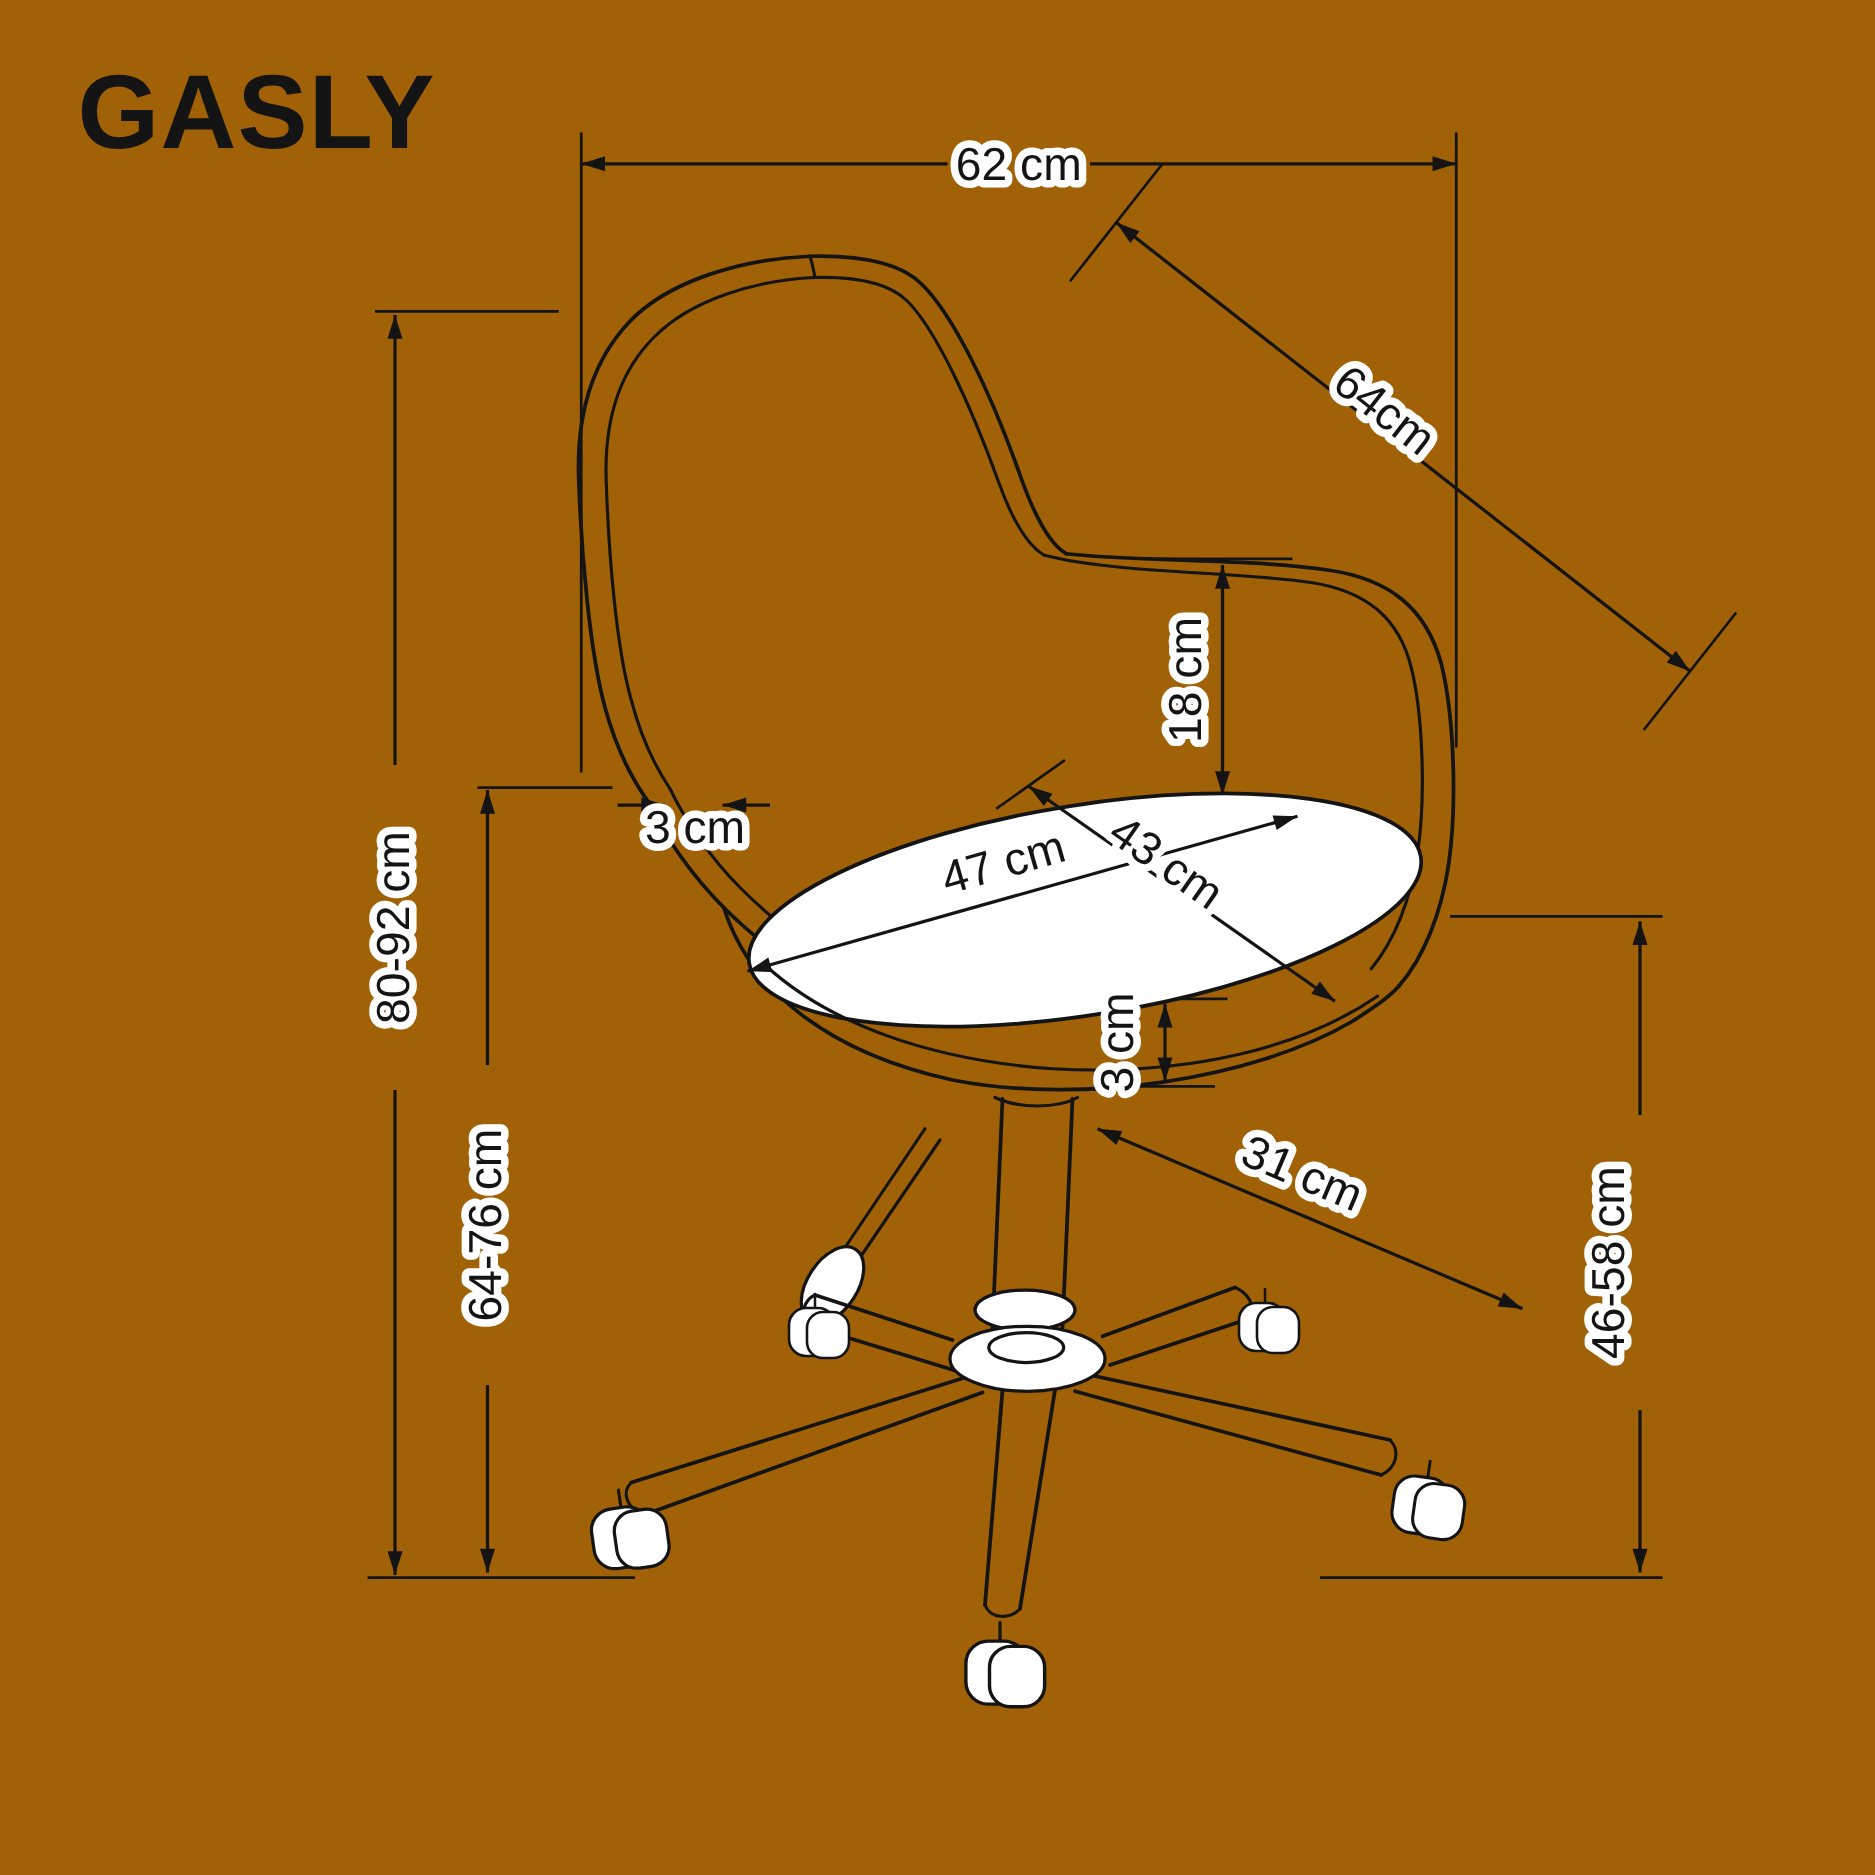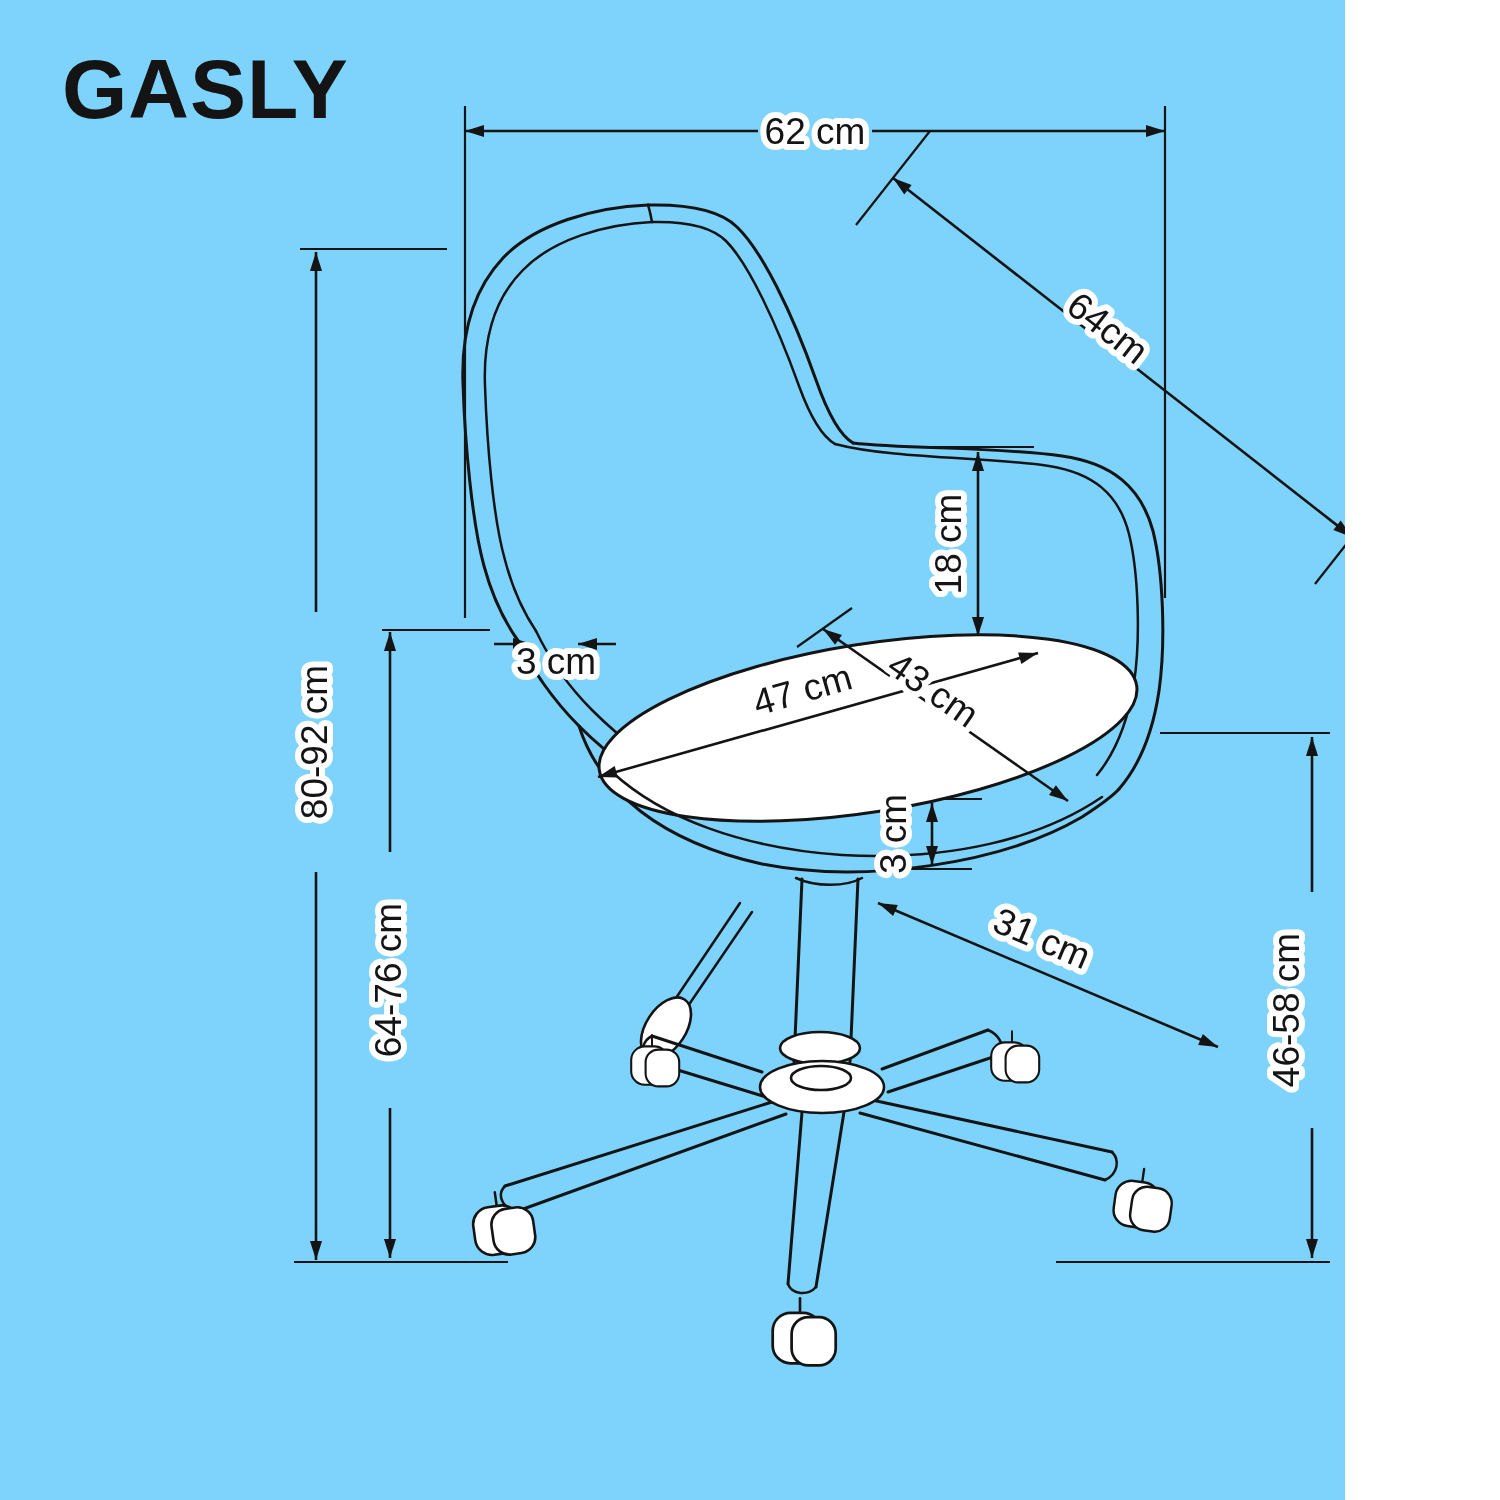--- a/index.html
+++ b/index.html
@@ -1,20 +1,20 @@
 <!DOCTYPE html>
 <html><head>
 <meta charset="utf-8">
 <style>
   html, body { margin: 0; padding: 0; background: #ffffff; }
   .canvas {
     position: relative;
-    width: 1345px;
+    width: 1500px;
     height: 1500px;
-    background: #7dd3fc;
+    background: #a16207;
     overflow: hidden;
     font-family: "Liberation Sans", sans-serif;
   }
   svg { position: absolute; top: 0; left: 0; }
 
   .title-label {
     font-family: "Liberation Sans", sans-serif;
     font-size: 84px;
     font-weight: bold;
     fill: #141414;

